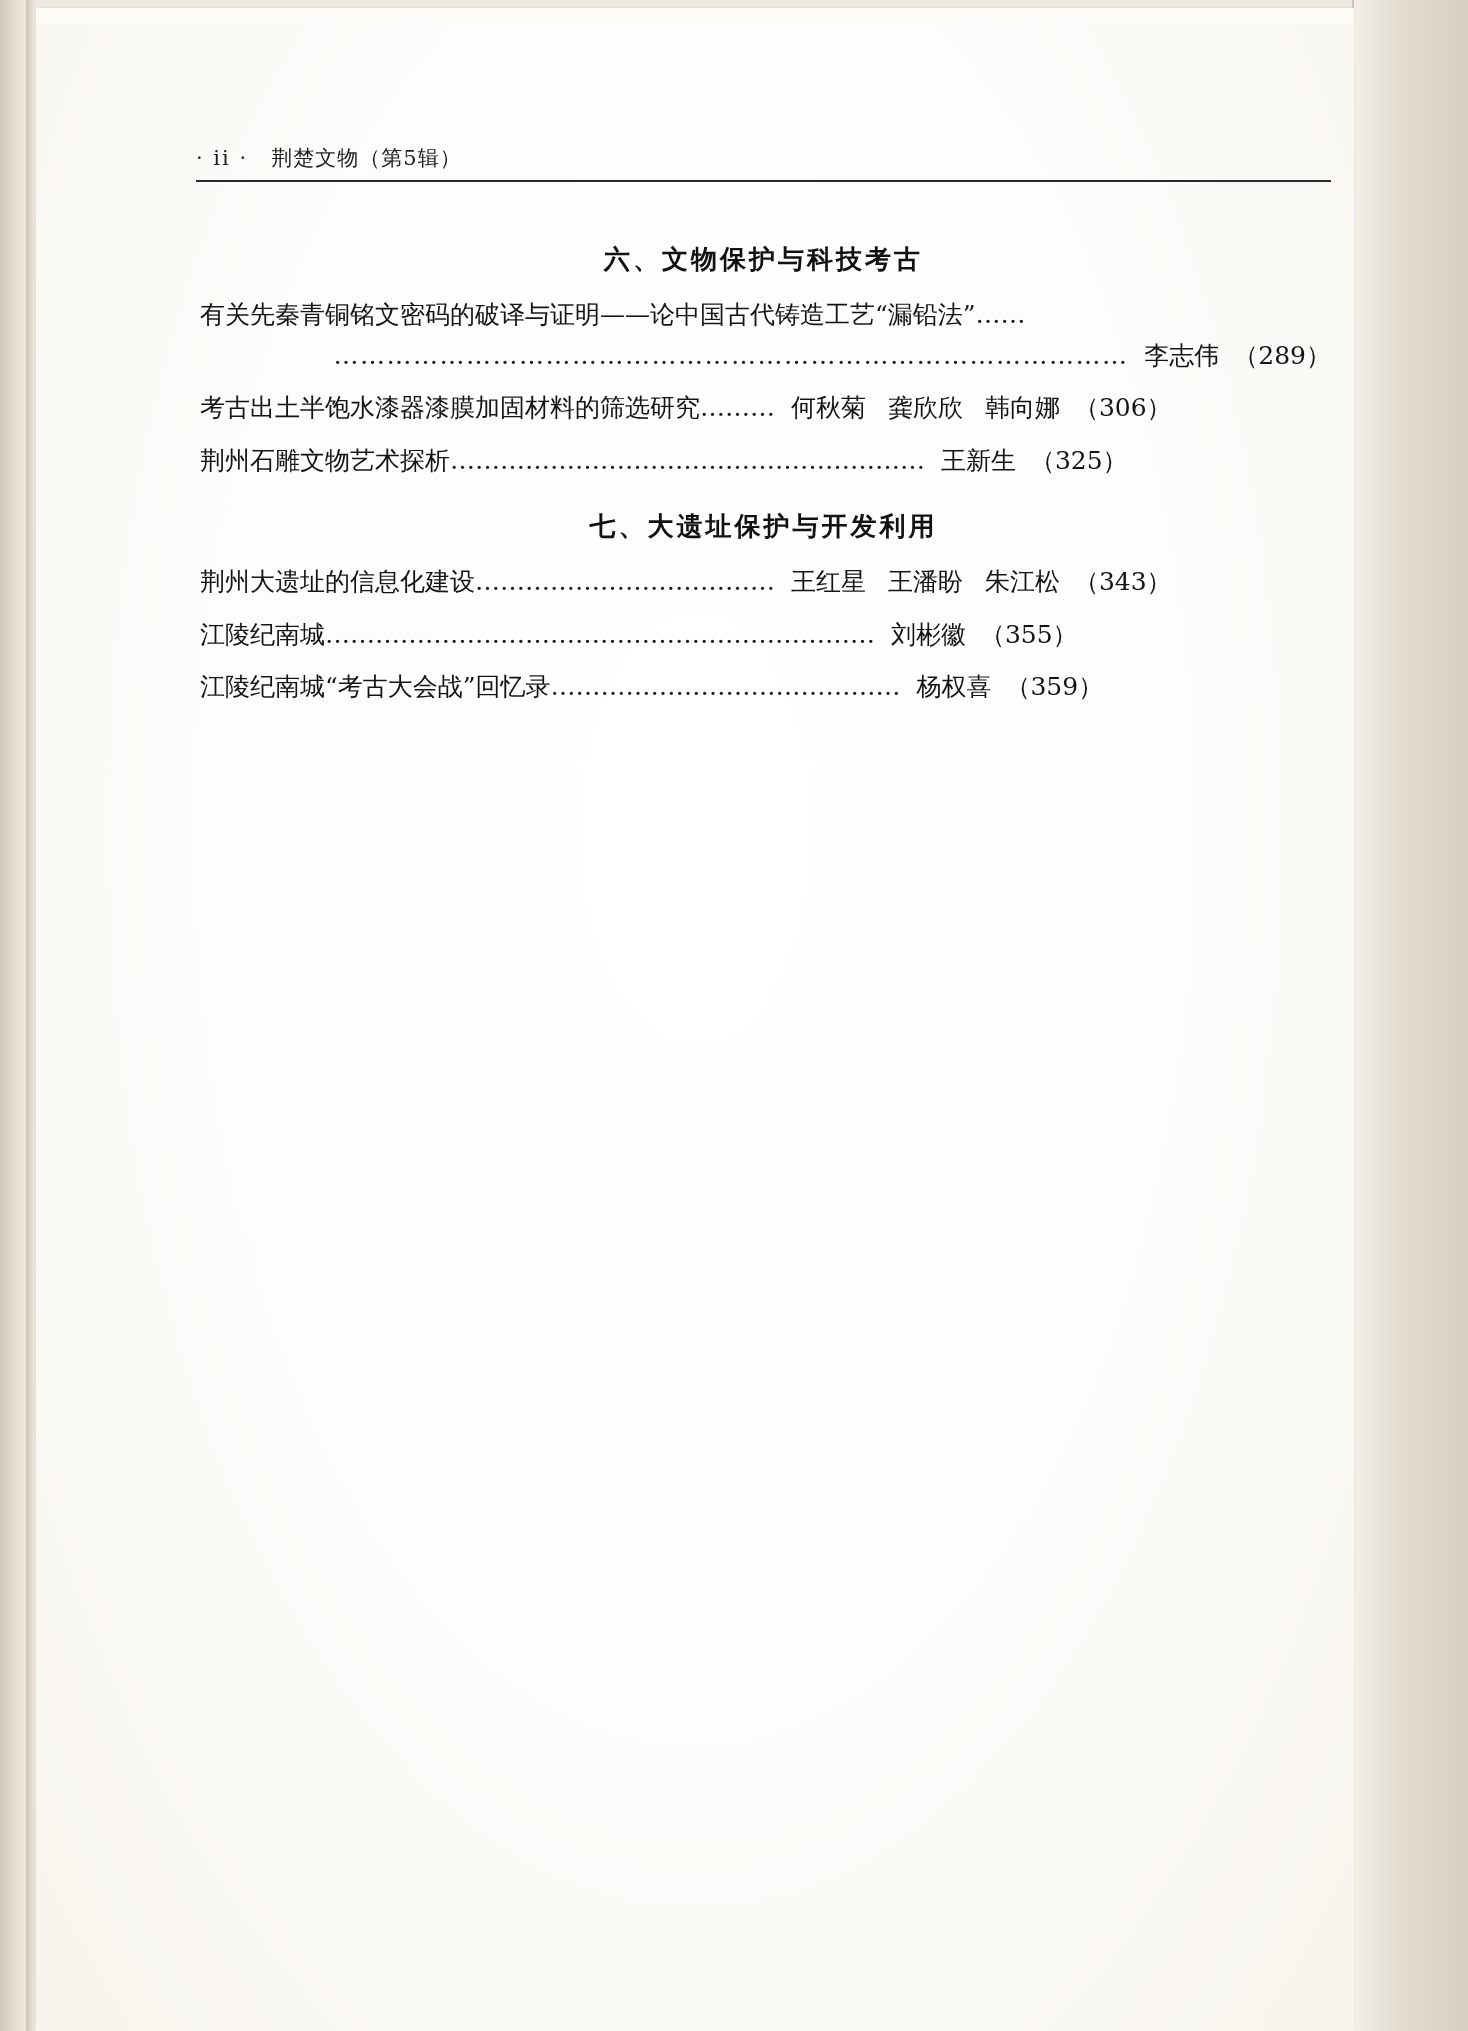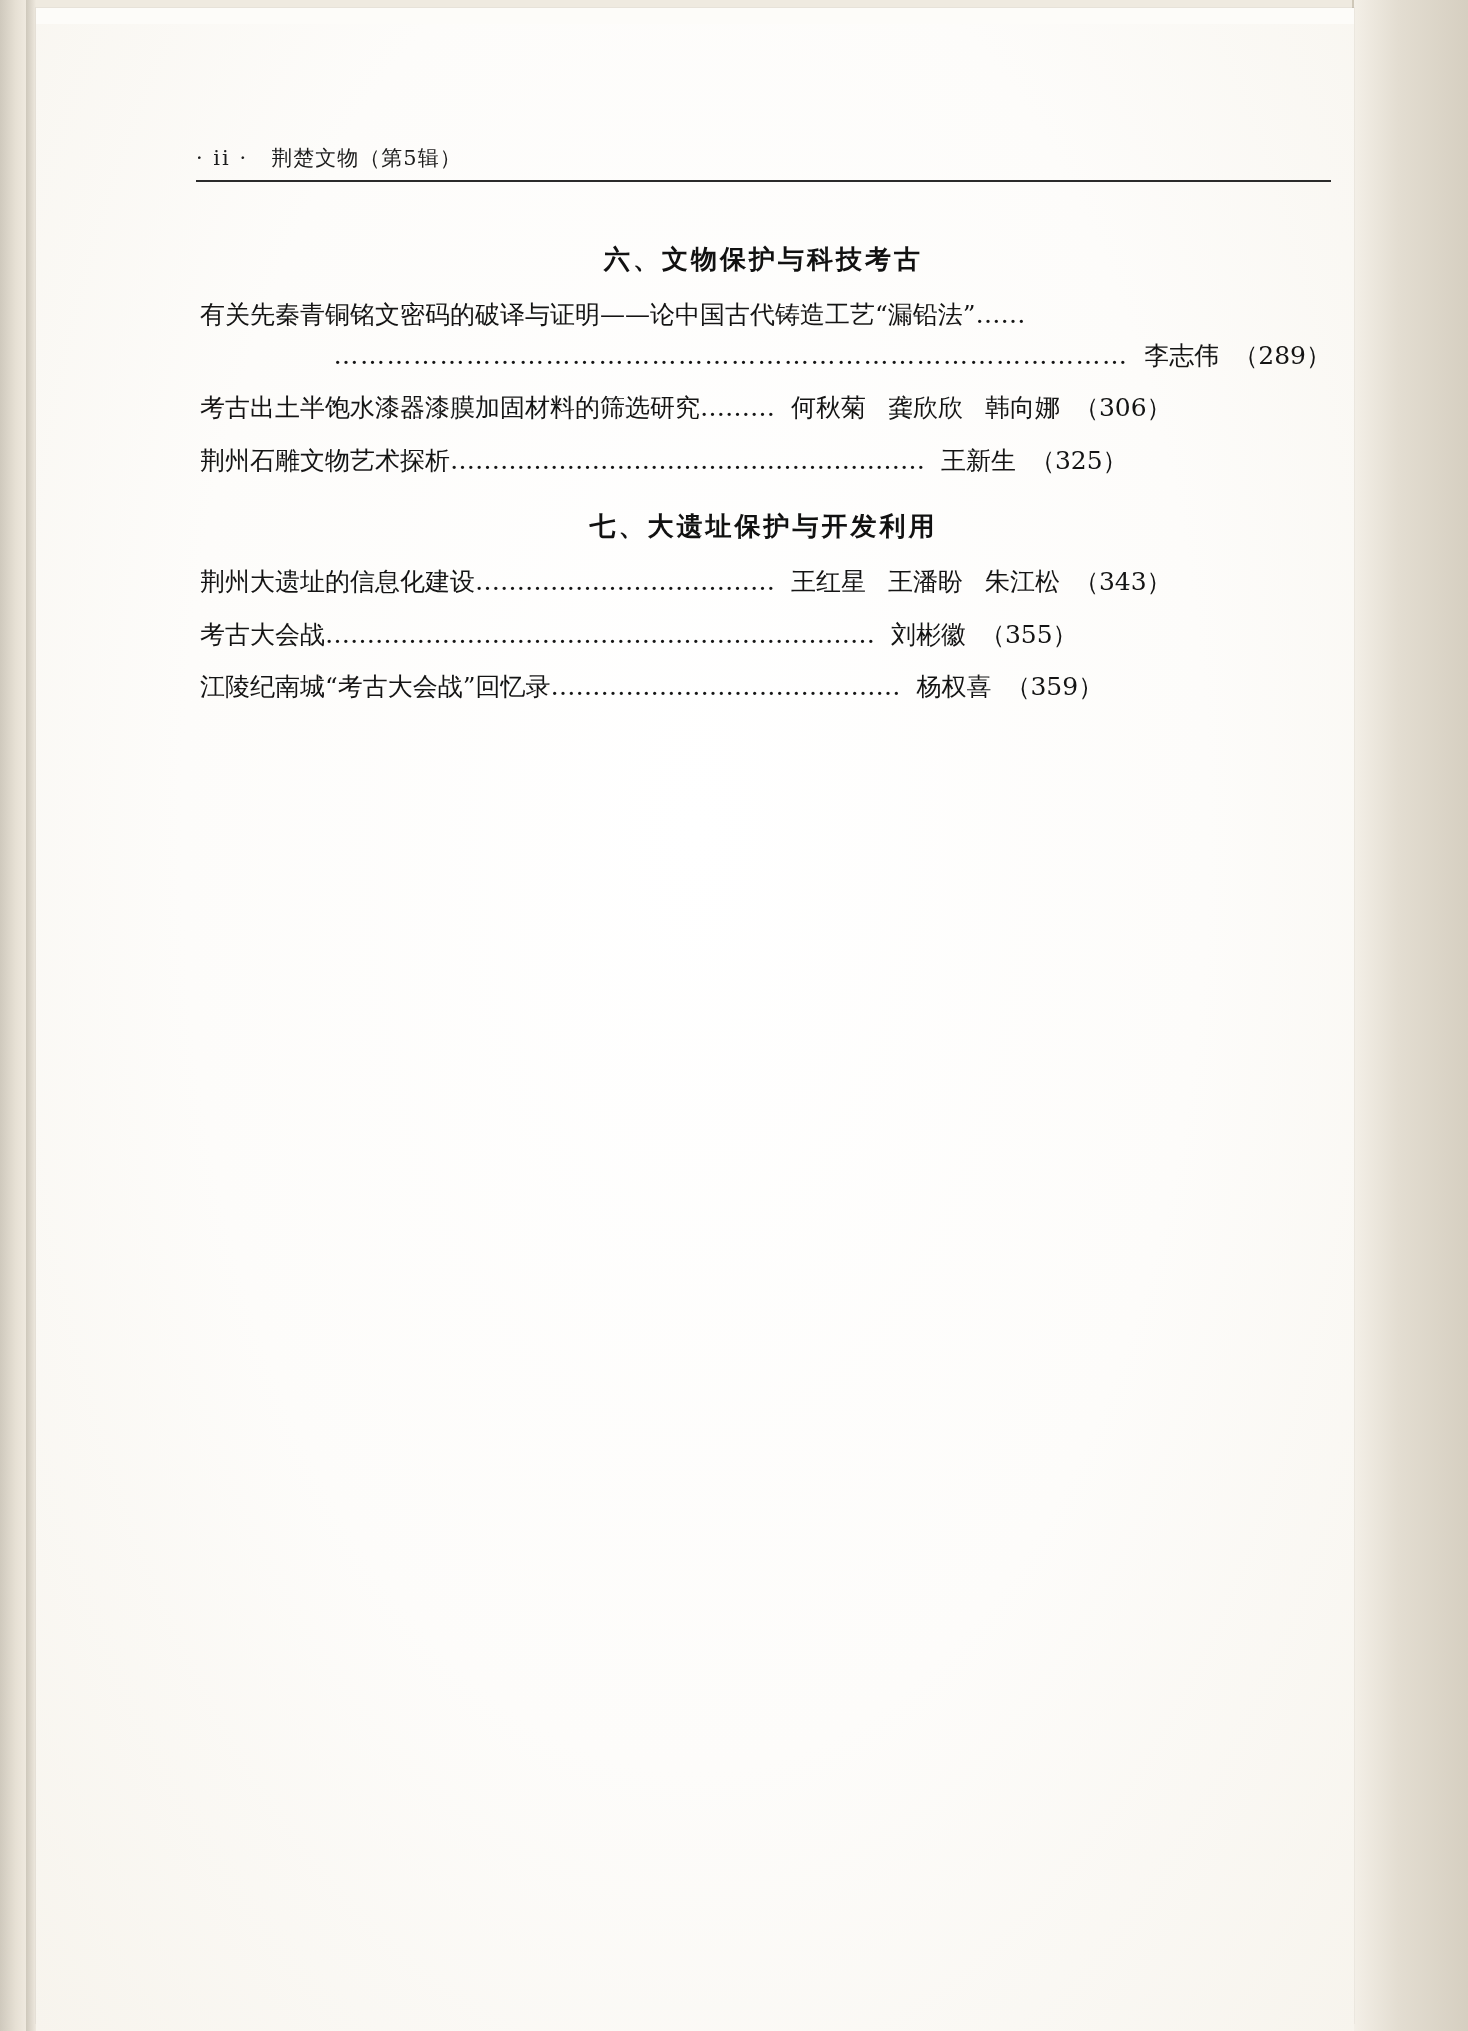--- a/index.html
+++ b/index.html
@@ -201,21 +201,21 @@
         <div class="section-title">七、大遗址保护与开发利用</div>
 
         <div class="entry-single">
           <span>荆州大遗址的信息化建设………………………………</span>
           <span class="authors nowrap"><span class="au">王红星</span><span class="au">王潘盼</span><span class="au">朱江松</span></span>
           <span class="pageno">（343）</span>
         </div>
 
 
         <div class="entry-single">
-          <span>考古大会战…………………………………………………………</span>
+          <span>江陵纪南城…………………………………………………………</span>
           <span class="authors nowrap"><span class="au">刘彬徽</span></span>
           <span class="pageno">（355）</span>
         </div>
 
         <div class="entry-single">
           <span>江陵纪南城“考古大会战”回忆录……………………………………</span>
           <span class="authors nowrap"><span class="au">杨权喜</span></span>
           <span class="pageno">（359）</span>
         </div>
 

